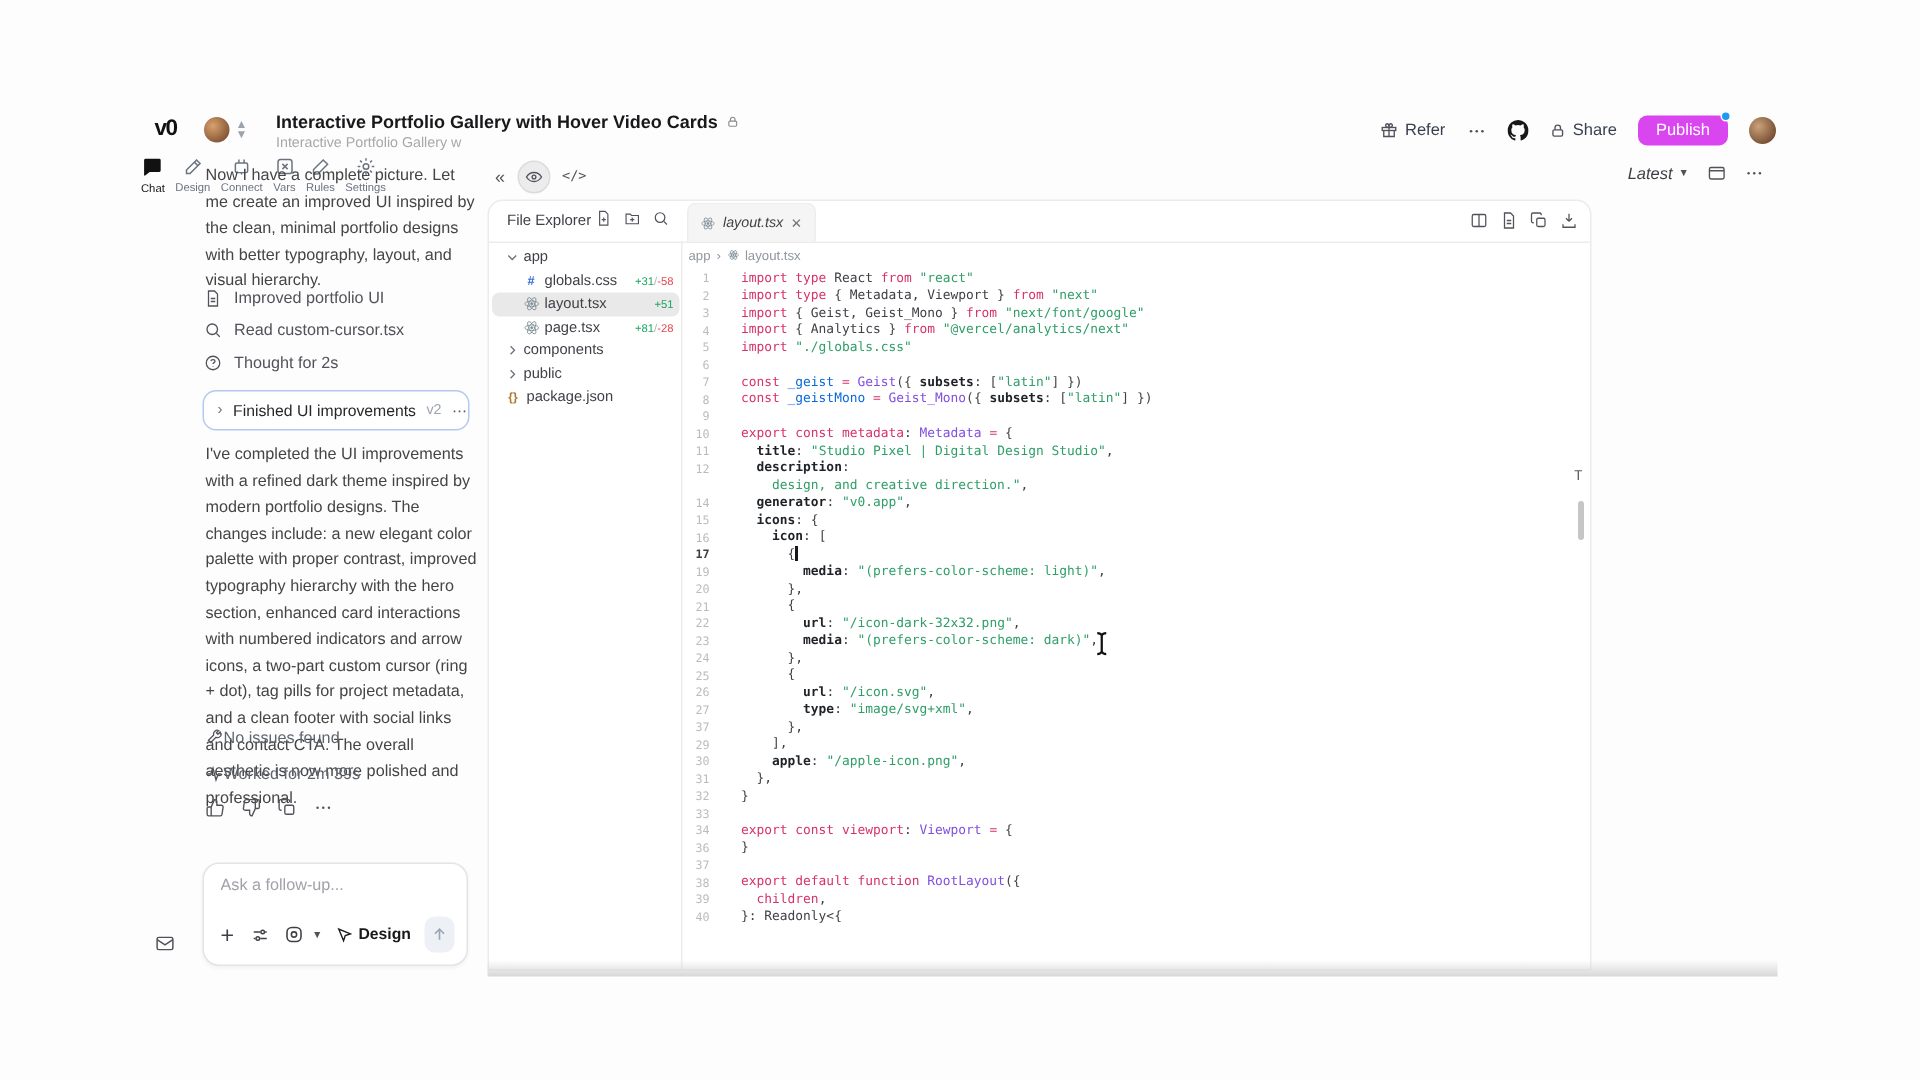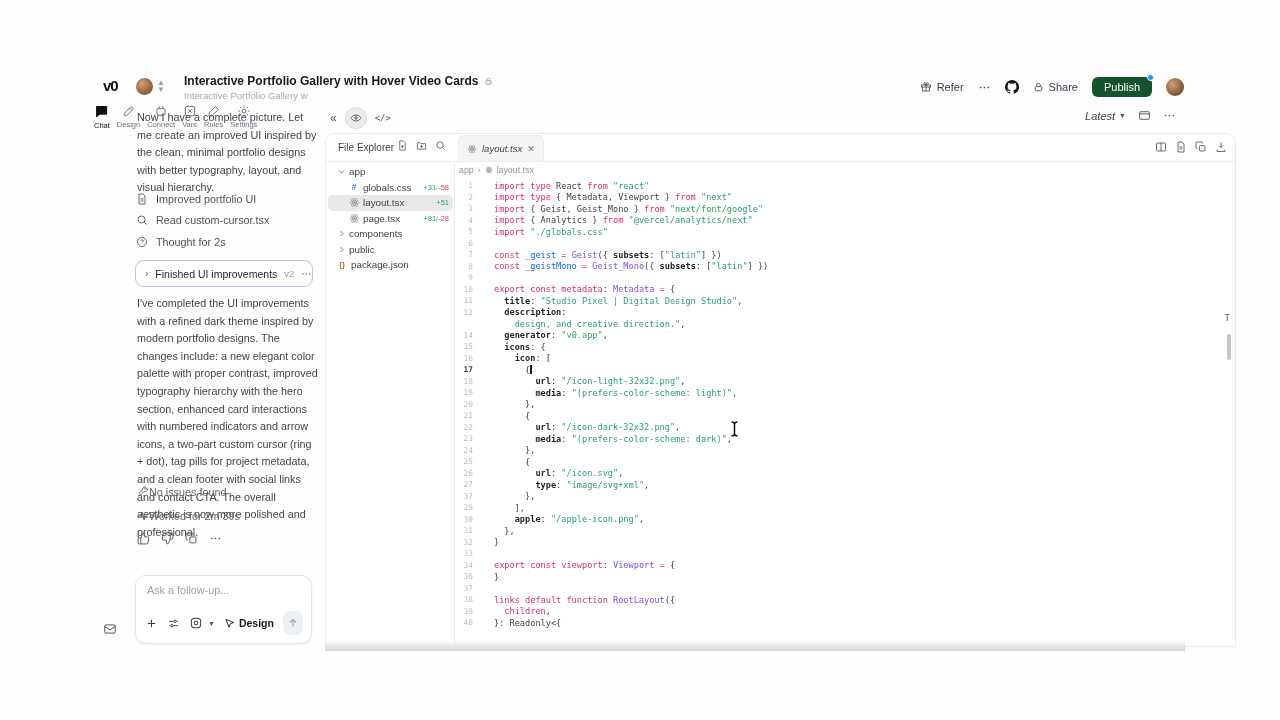--- a/index.html
+++ b/index.html
@@ -11,21 +11,21 @@
 
   
   .logo { left:103px; top:77px; font-size:15px; font-weight:700; color:#111; letter-spacing:-1px; }
   .hdr-avatar { left:136px; top:78px; width:17px; height:17px; border-radius:50%;
     background:radial-gradient(circle at 35% 35%, #d9a06b, #8a5a3b 70%, #5f3c26); }
   .hdr-updown { left:157px; top:79px; color:#9ca3af; font-size:8px; line-height:7px; text-align:center; }
   .proj-title { left:184px; top:74px; font-size:12px; font-weight:600; color:#18181b; display:flex; align-items:center; gap:5px; }
   .proj-sub { left:184px; top:90px; font-size:9.5px; color:#a8a8a8; }
   .hdr-right { right:96px; top:75px; height:24px; display:flex; align-items:center; gap:14px; }
   .hdr-item { display:flex; align-items:center; gap:5px; font-size:11px; color:#374151; }
-  .pub-btn { position:relative; background:#14532d; color:#fff; font-size:11px; font-weight:500;
+  .pub-btn { position:relative; background:#d946ef; color:#fff; font-size:11px; font-weight:500;
     padding:4px 12px; border-radius:6px; }
   .pub-dot { position:absolute; right:-2px; top:-3px; width:7px; height:7px; border-radius:50%; background:#1d9bf0; border:1.5px solid #fdfdfd; }
   .hdr-avatar2 { width:18px; height:18px; border-radius:50%;
     background:radial-gradient(circle at 35% 35%, #caa27a, #7d5438 70%, #54371f); }
 
   
   .rail { left:94px; top:104px; width:36px; display:flex; flex-direction:row; gap:7px; }
   .rail-item { height:29px; display:flex; flex-direction:column; align-items:center; color:#6b7280; }
   .rail-item .ic { color:#6b7280; }
   .rail-item.active, .rail-item.active .ic { color:#111111; }
@@ -62,21 +62,21 @@
 
   
   .toolbar-left { left:330px; top:107px; display:flex; align-items:center; gap:8px; }
   .tb-back { color:#52525b; font-size:12px; }
   .eye-pill { width:22px; height:22px; border-radius:50%; background:#ececec; border:1px solid #dcdcdc;
     display:flex; align-items:center; justify-content:center; color:#3f3f46; }
   .code-glyph { font-family:"DejaVu Sans Mono",monospace; font-size:9px; color:#52525b; }
   .toolbar-right { right:104px; top:109px; display:flex; align-items:center; gap:12px; font-size:11px; color:#3f3f46; }
 
   
-  .card { left:325px; top:133px; width:911px; height:514px; background:#ffffff; border:1px solid #ebebeb;
+  .card { left:325px; top:133px; width:736px; height:514px; background:#ffffff; border:1px solid #ebebeb;
     border-radius:10px 10px 0 0; overflow:hidden; }
   .card-hdr-divider { position:absolute; left:0; top:27px; width:100%; height:1px; background:#ececec; }
   .explorer-divider { position:absolute; left:128px; top:27px; bottom:0; width:1px; background:#ececec; }
   .fx-title { position:absolute; left:12px; top:8px; font-size:10px; color:#3f3f46; }
   .fx-icons { position:absolute; left:71px; top:6px; display:flex; gap:8px; color:#6b7280; }
   .tab { position:absolute; left:132px; top:1px; height:26px; padding:0 8px; display:flex; align-items:center; gap:5px;
     background:#f5f5f5; border:1px solid #ededed; border-bottom:none; border-radius:6px 6px 0 0; }
   .tab-name { font-size:9.5px; font-style:italic; color:#3f3f46; }
   .tab-close { font-size:9px; color:#71717a; }
   .rt-icons { position:absolute; right:8px; top:7px; display:flex; gap:8px; color:#565b63; }
@@ -595,24 +595,20 @@
         </div>
         <div class="crow">
           <span class="ln">16</span>
           <span class="lc"><span class="tk-pr">    icon</span><span class="tk-p">: [</span></span>
         </div>
         <div class="crow">
           <span class="ln cur">17</span>
           <span class="lc"><span class="tk-p">      {</span><span class="caret"></span></span>
         </div>
         <div class="crow">
-          <span class="ln">18</span>
-          <span class="lc"><span class="tk-pr">        url</span><span class="tk-p">: </span><span class="tk-s">"/icon-light-32x32.png"</span><span class="tk-p">,</span></span>
-        </div>
-        <div class="crow">
           <span class="ln">19</span>
           <span class="lc"><span class="tk-pr">        media</span><span class="tk-p">: </span><span class="tk-s">"(prefers-color-scheme: light)"</span><span class="tk-p">,</span></span>
         </div>
         <div class="crow">
           <span class="ln">20</span>
           <span class="lc"><span class="tk-p">      },</span></span>
         </div>
         <div class="crow">
           <span class="ln">21</span>
           <span class="lc"><span class="tk-p">      {</span></span>
@@ -672,21 +668,21 @@
         <div class="crow">
           <span class="ln">36</span>
           <span class="lc"><span class="tk-p">}</span></span>
         </div>
         <div class="crow">
           <span class="ln">37</span>
           <span class="lc"></span>
         </div>
         <div class="crow">
           <span class="ln">38</span>
-          <span class="lc"><span class="tk-k">links default function </span><span class="tk-t">RootLayout</span><span class="tk-p">({</span></span>
+          <span class="lc"><span class="tk-k">export default function </span><span class="tk-t">RootLayout</span><span class="tk-p">({</span></span>
         </div>
         <div class="crow">
           <span class="ln">39</span>
           <span class="lc"><span class="tk-k">  children</span><span class="tk-p">,</span></span>
         </div>
         <div class="crow">
           <span class="ln">40</span>
           <span class="lc"><span class="tk-p">}: Readonly&lt;{</span></span>
         </div>
       </div>

